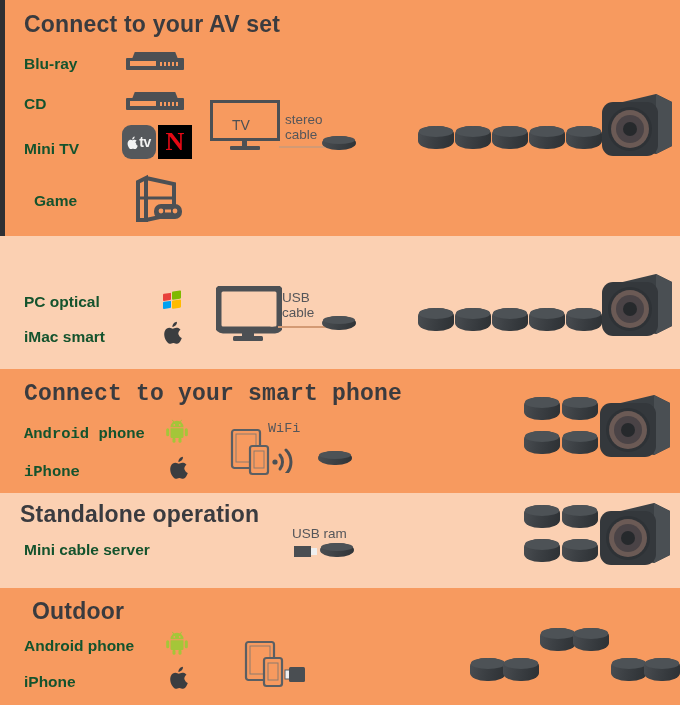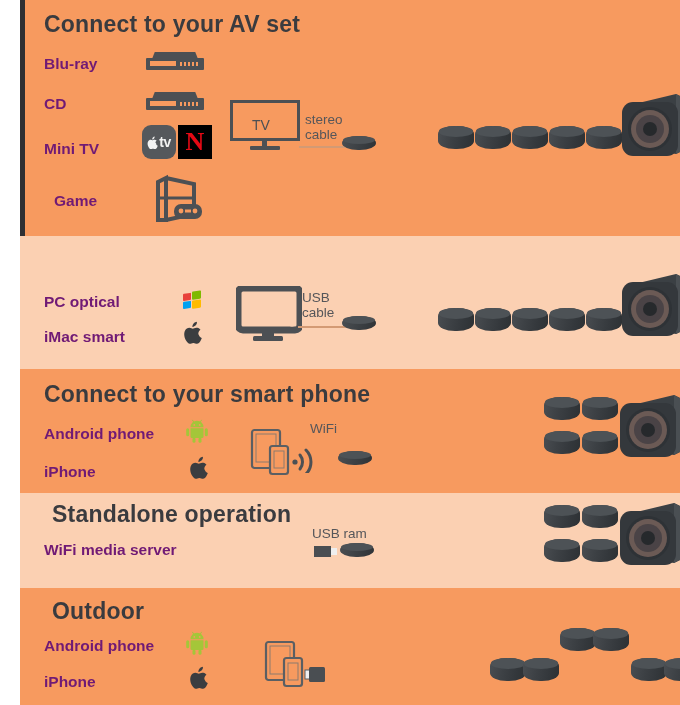--- a/index.html
+++ b/index.html
@@ -3,42 +3,42 @@
 <meta charset="utf-8">
 <style>
   * { box-sizing: border-box; margin:0; padding:0; }
   html,body{ background:#fff; }
   body{
     width:680px; height:705px;
     font-family:"Liberation Sans", sans-serif;
     overflow:hidden;
     position:relative;
   }
-  .sheet{ width:680px; height:516px; position:relative;padding-left:20px; }
+  .sheet{ width:680px; height:516px; position:relative; }
 
   .section{ position:relative; width:680px; overflow:hidden; }
   .sec-bg-dark{ background:#F79A5F; }
   .sec-bg-light{ background:#FBD0B2; }
 
   .leftbar{
     position:absolute; left:0; top:0; width:5px; height:100%;
     background:#2f3033;
   }
 
   .sec-title{
     position:absolute;
     color:#3a3b3f;
     font-weight:bold;
     font-size:23px;
     letter-spacing:.2px;
     white-space:nowrap;
   }
   .row-label{
     position:absolute;
-    color:#701a75;
+    color:#14532d;
     font-weight:bold;
     font-size:15.5px;
     white-space:nowrap;
   }
   .smalltxt{
     position:absolute;
     color:#55565a;
     font-size:13.5px;
     line-height:15px;
     white-space:nowrap;
@@ -327,21 +327,21 @@
         <path d="M58 6 L74 14 L74 58 L58 66 Z" fill="#4a4f53"></path>
         <rect x="4" y="14" width="56" height="54" rx="11" fill="#34383c"></rect>
         <circle cx="32" cy="41" r="22" fill="#2e3236"></circle>
         <circle cx="32" cy="41" r="19" fill="#6b5a55"></circle>
         <circle cx="32" cy="41" r="14" fill="#4a4346"></circle>
         <circle cx="32" cy="41" r="7" fill="#26292c"></circle>
       </svg>
     </div>
   </div>
 
-  <div class="section sec-bg-dark" style="height:124px;">
+  <div class="section sec-bg-dark" style="height:124px;font-family:Liberation Mono, monospace;">
     <div class="sec-title" style="left:24px; top:12px;">Connect to your smart phone</div>
 
     <div class="row-label" style="left:24px; top:56px;">Android phone</div>
     <div class="android" style="left:165px; top:50px;">
       <svg width="24" height="24" viewBox="0 0 24 24">
         <g fill="#A4C639">
           <path d="M5.5 9.2h13v8.6a1.3 1.3 0 0 1-1.3 1.3H6.8a1.3 1.3 0 0 1-1.3-1.3z"></path>
           <rect x="1.2" y="9.2" width="3" height="8" rx="1.5"></rect>
           <rect x="19.8" y="9.2" width="3" height="8" rx="1.5"></rect>
           <rect x="7.5" y="18.5" width="3" height="5.2" rx="1.5"></rect>
@@ -365,21 +365,21 @@
 
     <div class="icon" style="left:230px; top:59px;">
       <svg width="44" height="50" viewBox="0 0 44 50">
         <rect x="2" y="2" width="28" height="38" rx="2.5" fill="none" stroke="#5b5f63" stroke-width="2.2"></rect>
         <rect x="6" y="6" width="20" height="28" fill="none" stroke="#8c7a6e" stroke-width="1"></rect>
         <rect x="20" y="18" width="18" height="28" rx="2.5" fill="#F79A5F" stroke="#5b5f63" stroke-width="2.2"></rect>
         <rect x="24" y="23" width="10" height="17" fill="none" stroke="#8c7a6e" stroke-width="1"></rect>
       </svg>
     </div>
 
-    <div class="smalltxt" style="left:268px; top:52px;margin-left:22px;">WiFi</div>
+    <div class="smalltxt" style="left:268px; top:52px;">WiFi</div>
     <div class="icon" style="left:270px; top:76px;">
       <svg width="30" height="28" viewBox="0 0 30 28">
         <circle cx="5" cy="17" r="2.6" fill="#4c5054"></circle>
         <path d="M10 10 a11 11 0 0 1 0 14" fill="none" stroke="#4c5054" stroke-width="3" stroke-linecap="round"></path>
         <path d="M16 5 a17 17 0 0 1 0 24" fill="none" stroke="#4c5054" stroke-width="3" stroke-linecap="round"></path>
       </svg>
     </div>
 
     <div class="puck" style="left:318px; top:82px;">
       <div class="pb"></div>
@@ -414,23 +414,23 @@
         <rect x="4" y="14" width="56" height="54" rx="11" fill="#34383c"></rect>
         <circle cx="32" cy="41" r="22" fill="#2e3236"></circle>
         <circle cx="32" cy="41" r="19" fill="#6b5a55"></circle>
         <circle cx="32" cy="41" r="14" fill="#4a4346"></circle>
         <circle cx="32" cy="41" r="7" fill="#26292c"></circle>
       </svg>
     </div>
   </div>
 
   <div class="section sec-bg-light" style="height:95px;">
-    <div class="sec-title" style="left:32px; top:8px;">Standalone operation</div>
-
-    <div class="row-label" style="left:24px; top:48px;">WiFi media server</div>
+    <div class="sec-title" style="left:20px; top:8px;">Standalone operation</div>
+
+    <div class="row-label" style="left:24px; top:48px;">Mini cable server</div>
 
     <div class="smalltxt" style="left:292px; top:33px;">USB ram</div>
     <div class="usbram" style="left:294px; top:53px;">
       <div class="shell"></div>
         <div class="plug"></div>
     </div>
     <div class="puck" style="left:320px; top:50px;">
       <div class="pb"></div>
         <div class="pt"></div>
     </div>

